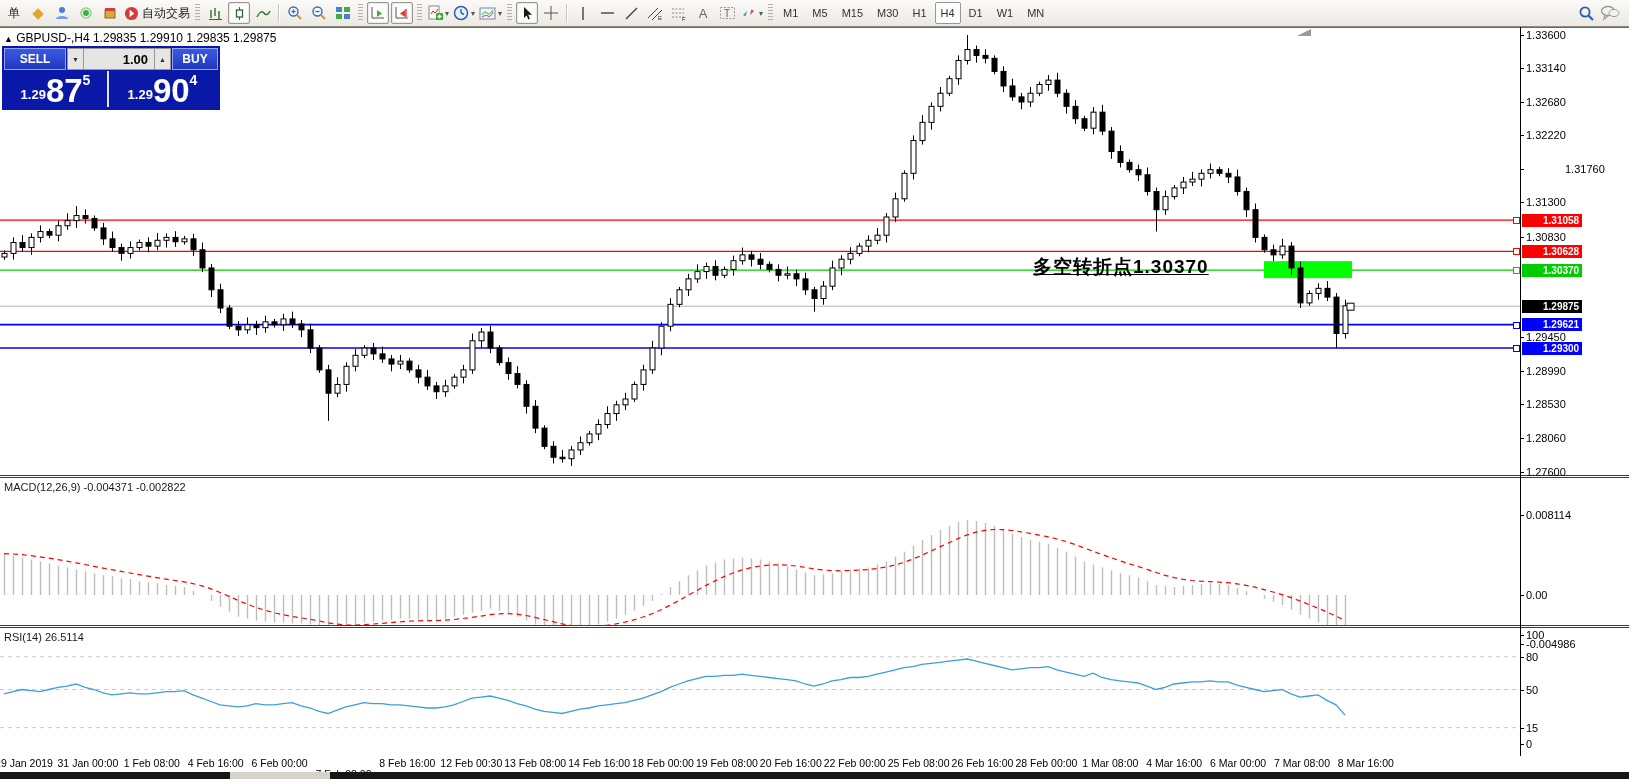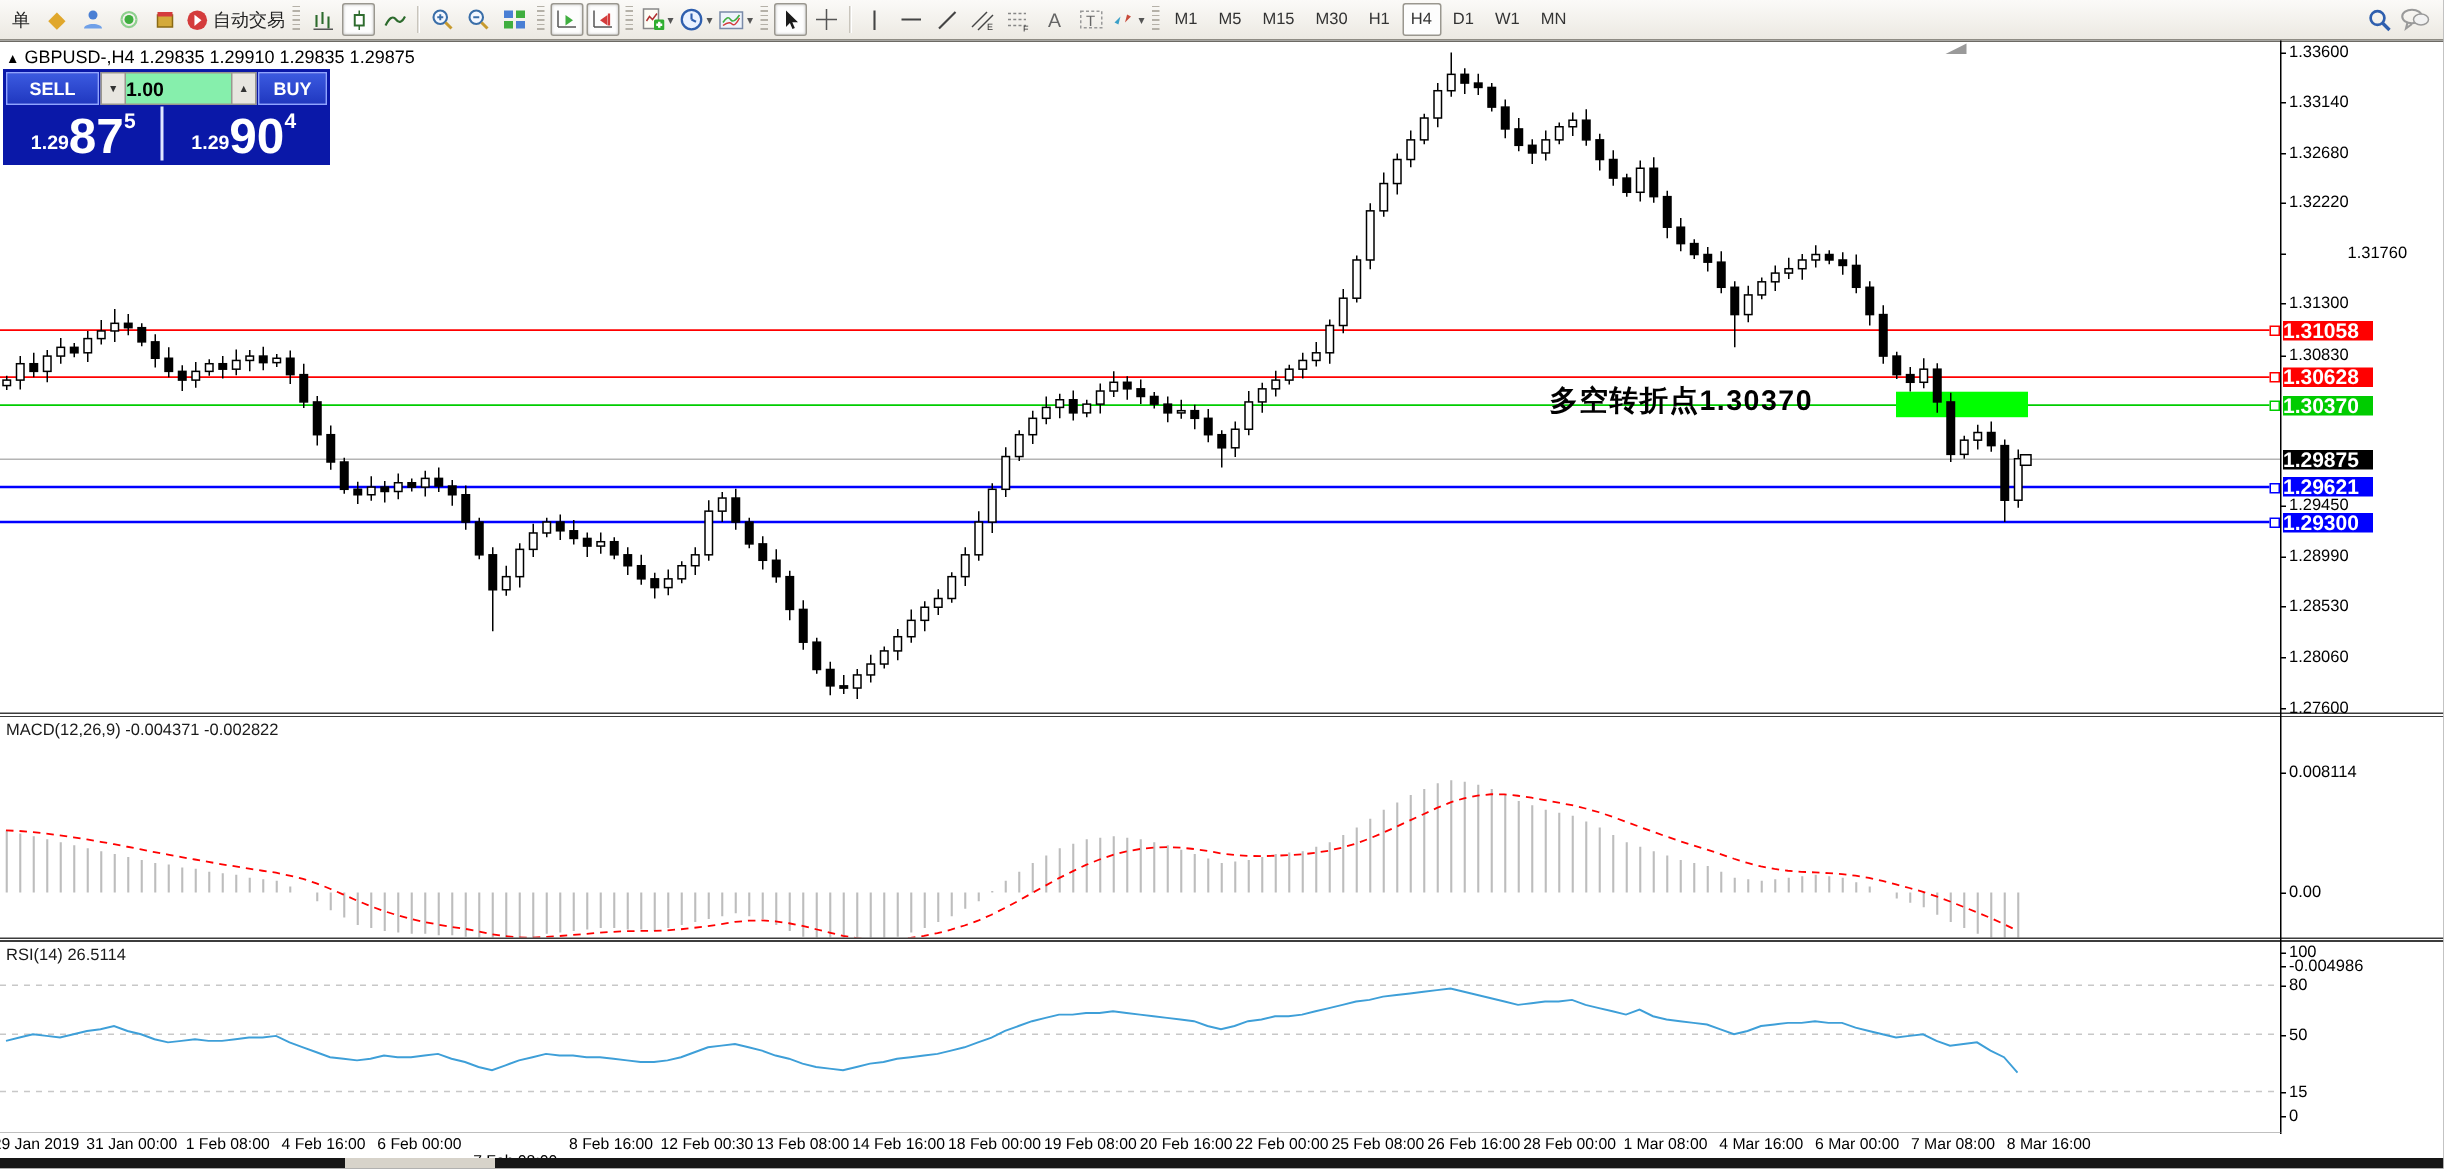--- a/index.html
+++ b/index.html
@@ -23,37 +23,37 @@
   
   #chart{position:absolute;left:0;top:27px;width:1629px;height:752px;background:#fff;}
   .splitter{position:absolute;left:0;width:1629px;height:3px;
     background:linear-gradient(#3c3c3c 0 1px,#fff 1px 2px,#3c3c3c 2px 3px);}
   #axis-border{position:absolute;left:1520px;top:0;width:1px;height:728px;background:#000;}
   #chart-topline{position:absolute;left:0;top:0;width:1629px;height:1px;background:#6c6a64;}
   #chart-bottomline{position:absolute;left:0;top:728px;width:1521px;height:1px;background:#000;}
   .ax-label{position:absolute;left:1526px;font-size:11px;color:#000;white-space:nowrap;}
   .ax-tick{position:absolute;left:1520px;width:4px;height:1px;background:#000;}
   .lvl-label{position:absolute;left:1522px;width:60px;height:13px;line-height:13px;
-    color:#fff;font-size:14px;font-weight:bold;padding-left:0;box-sizing:border-box;}
+    color:#fff;font-size:10px;font-weight:bold;padding-left:21px;box-sizing:border-box;}
   .pane-label{position:absolute;left:4px;font-size:11px;color:#1a1a1a;white-space:nowrap;}
   .date-label{position:absolute;top:2px;font-size:10.5px;color:#000;white-space:nowrap;transform:translateX(-50%);}
-  #annotation{position:absolute;font-weight:bold;font-size:19px;letter-spacing:1px;white-space:nowrap;}
+  #annotation{position:absolute;font-weight:bold;font-size:19px;letter-spacing:1px;white-space:nowrap;text-decoration:underline;}
   
   #ticker-line{position:absolute;left:4px;top:4px;font-size:12px;color:#000;white-space:nowrap;}
   #panel{position:absolute;left:2px;top:19px;width:218px;height:64px;background:#0a18a8;
     display:flex;flex-wrap:wrap;padding:2px;box-sizing:border-box;}
   .p-btn{background:linear-gradient(#3b5ae0,#2038c0);border:1px solid #8fa4ff;color:#fff;
     font-size:12px;font-weight:bold;display:flex;align-items:center;justify-content:center;box-sizing:border-box;}
   #sell-btn{width:62px;height:22px;}
   #buy-btn{width:46px;height:22px;}
   #vol-ctl{width:104px;height:22px;display:flex;margin:0 1px;box-sizing:border-box;}
   .vol-arrow{width:17px;height:22px;background:#e8e6e0;border:1px solid #9a978f;color:#333;
     font-size:7px;display:flex;align-items:center;justify-content:center;box-sizing:border-box;}
-  #vol-field{flex:1;height:22px;background:#86efac;border:1px solid #9a978f;border-left:none;border-right:none;
-    font-size:13px;font-weight:bold;color:#000;text-align:left;padding-right:6px;line-height:22px;box-sizing:border-box;}
+  #vol-field{flex:1;height:22px;background:#e5e5e5;border:1px solid #9a978f;border-left:none;border-right:none;
+    font-size:13px;font-weight:bold;color:#000;text-align:right;padding-right:6px;line-height:22px;box-sizing:border-box;}
   .px-block{height:36px;display:flex;align-items:flex-end;justify-content:center;color:#fff;padding-bottom:1px;box-sizing:border-box;}
   #sell-px{width:105px;border-right:2px solid #dfe6ff;}
   #buy-px{width:107px;}
   .px-pre{font-size:13px;font-weight:bold;margin-bottom:4px;}
   .px-big{font-size:33px;font-weight:bold;line-height:30px;}
   .px-sup{font-size:14px;font-weight:bold;align-self:flex-start;margin-top:1px;}
   svg{display:block;}
 </style>
 </head>
 <body>

